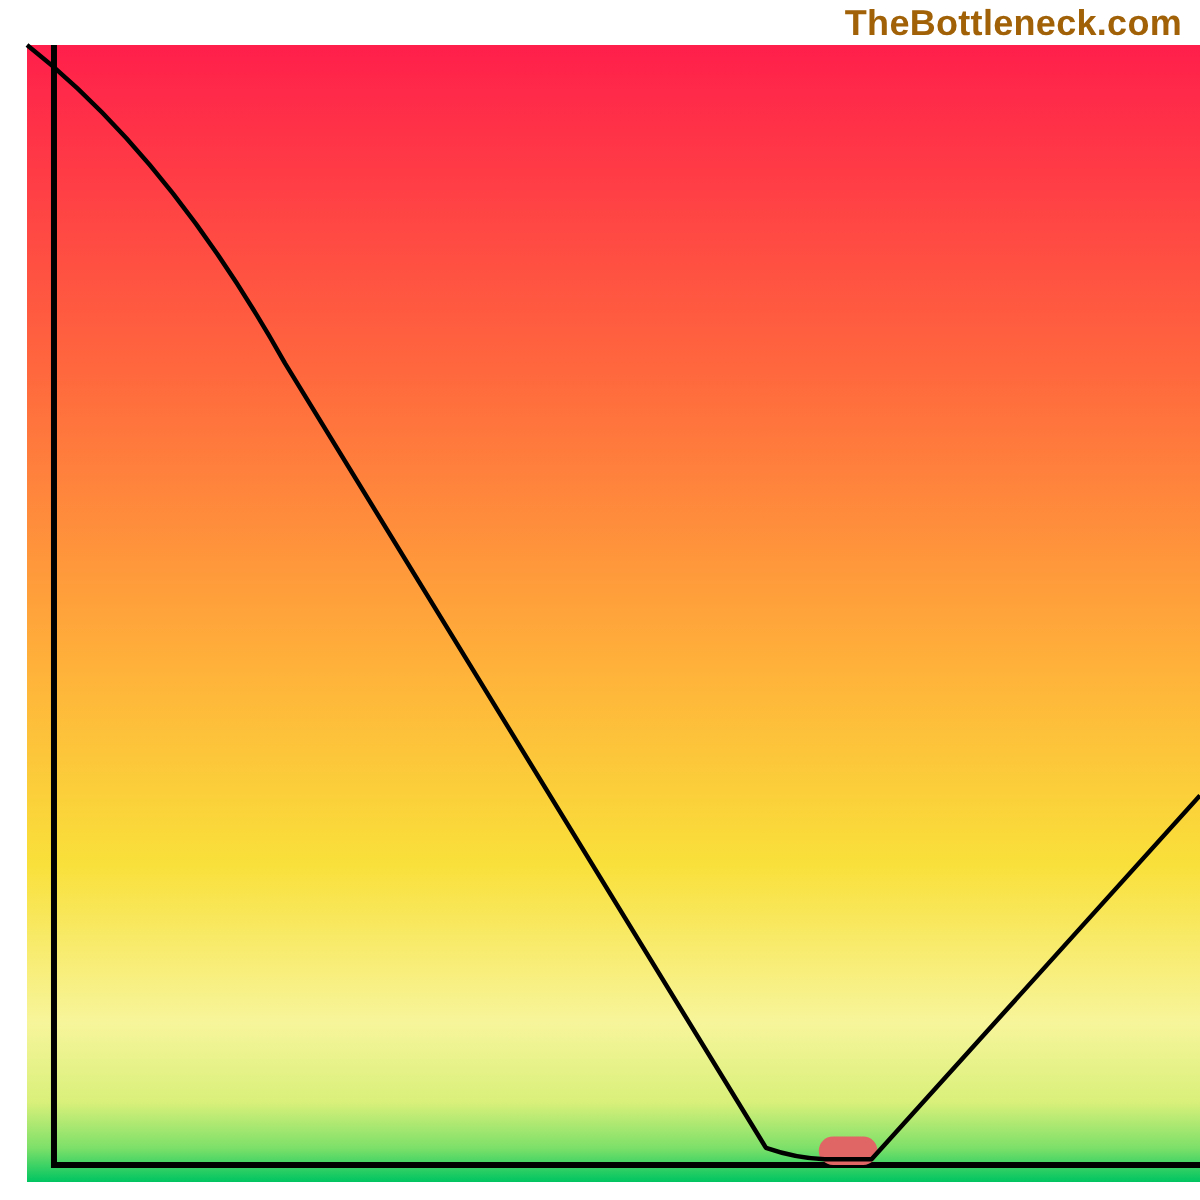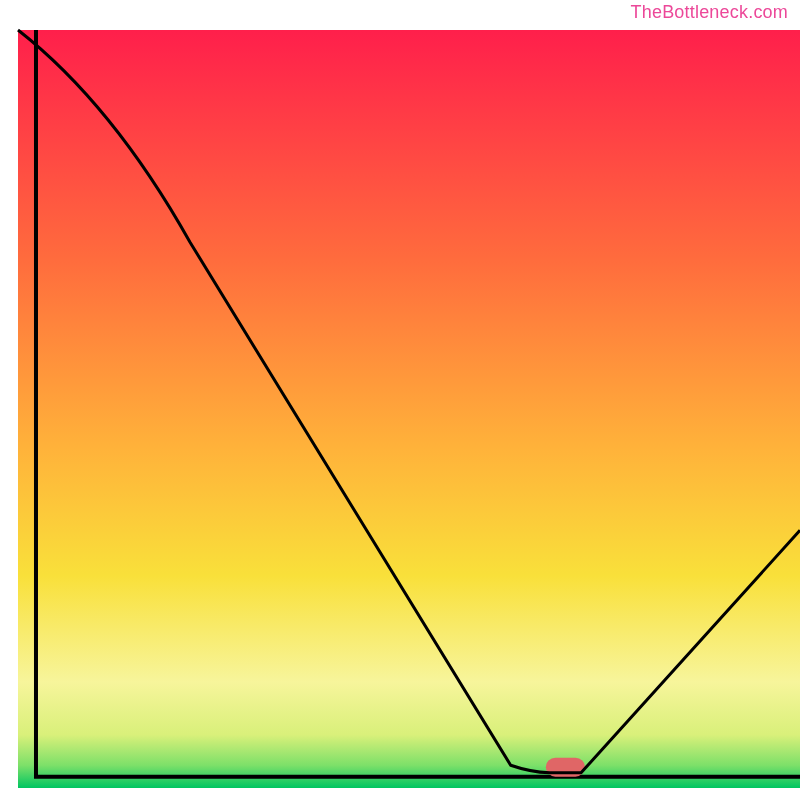--- a/index.html
+++ b/index.html
@@ -12,23 +12,23 @@
   }
   .stage {
     position: relative;
     width: 800px;
     height: 800px;
   }
   .watermark {
     position: absolute;
     top: 2px;
     right: 12px;
-    font-size: 18px;
-    font-weight: 400;
-    color: #ec4899;
+    font-size: 24px;
+    font-weight: 700;
+    color: #a16207;
     letter-spacing: 0.2px;
   }
   svg {
     position: absolute;
     left: 0;
     top: 0;
   }
 </style>
 </head>
 <body>

